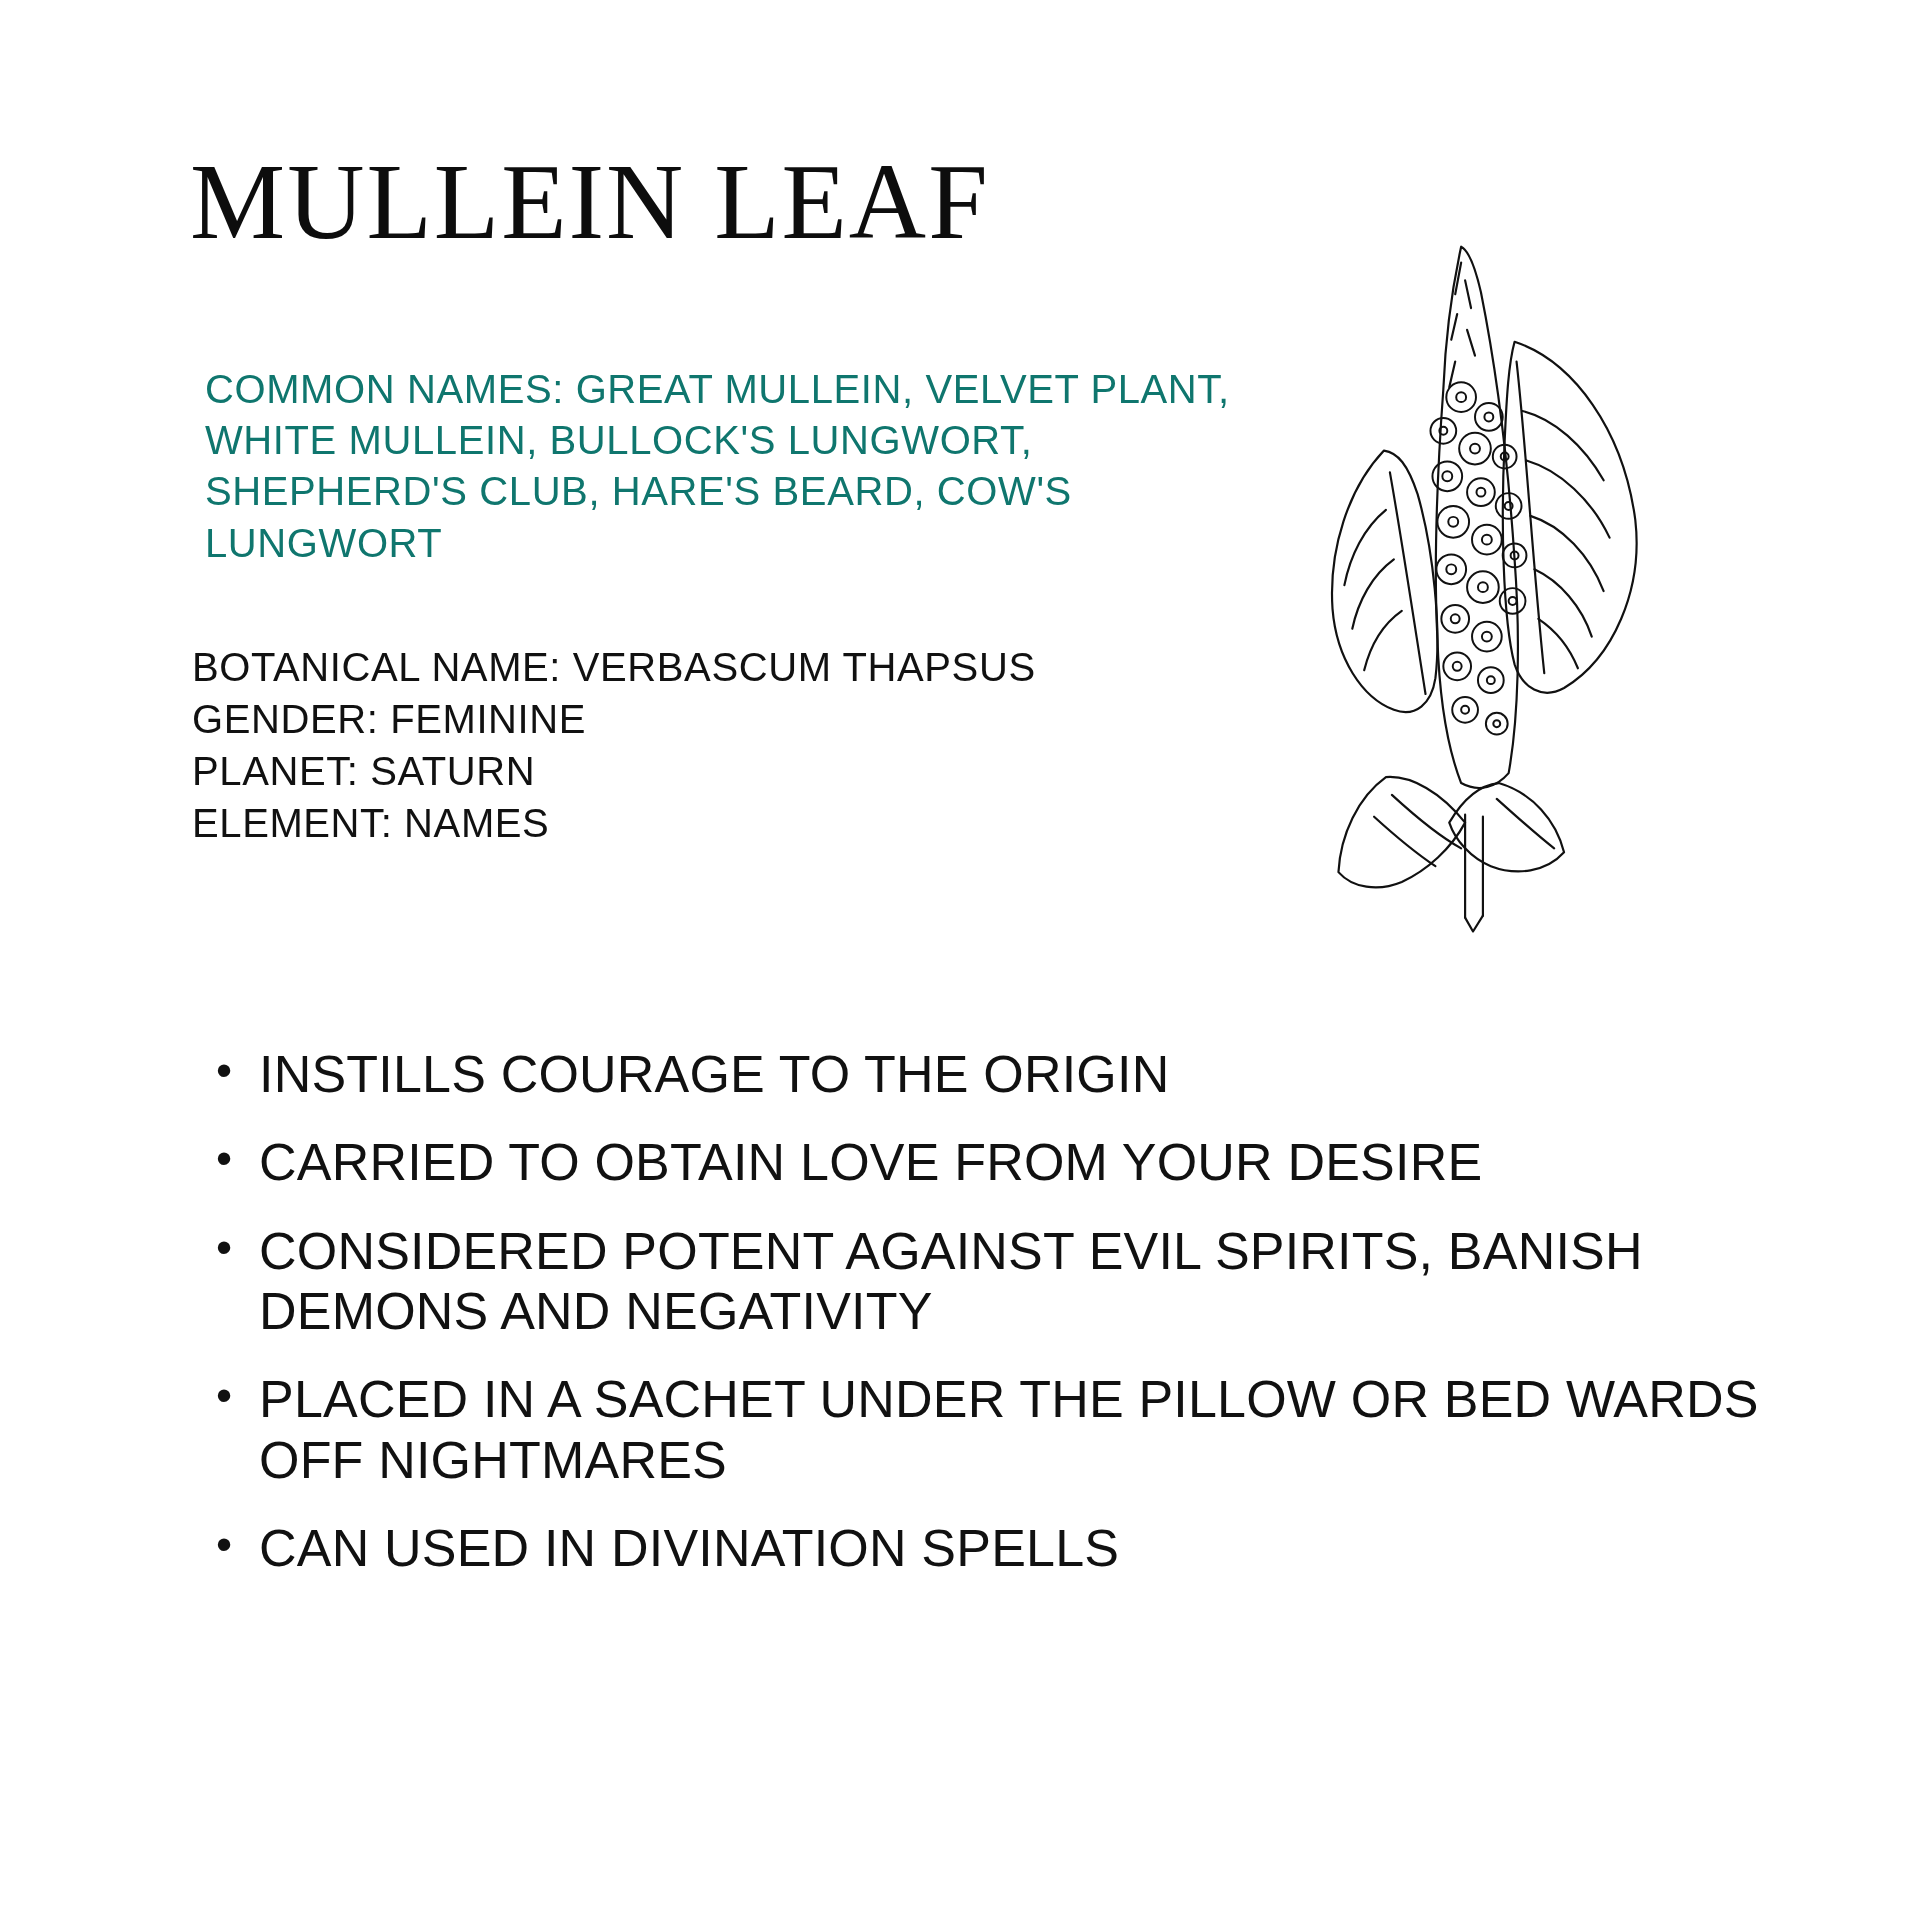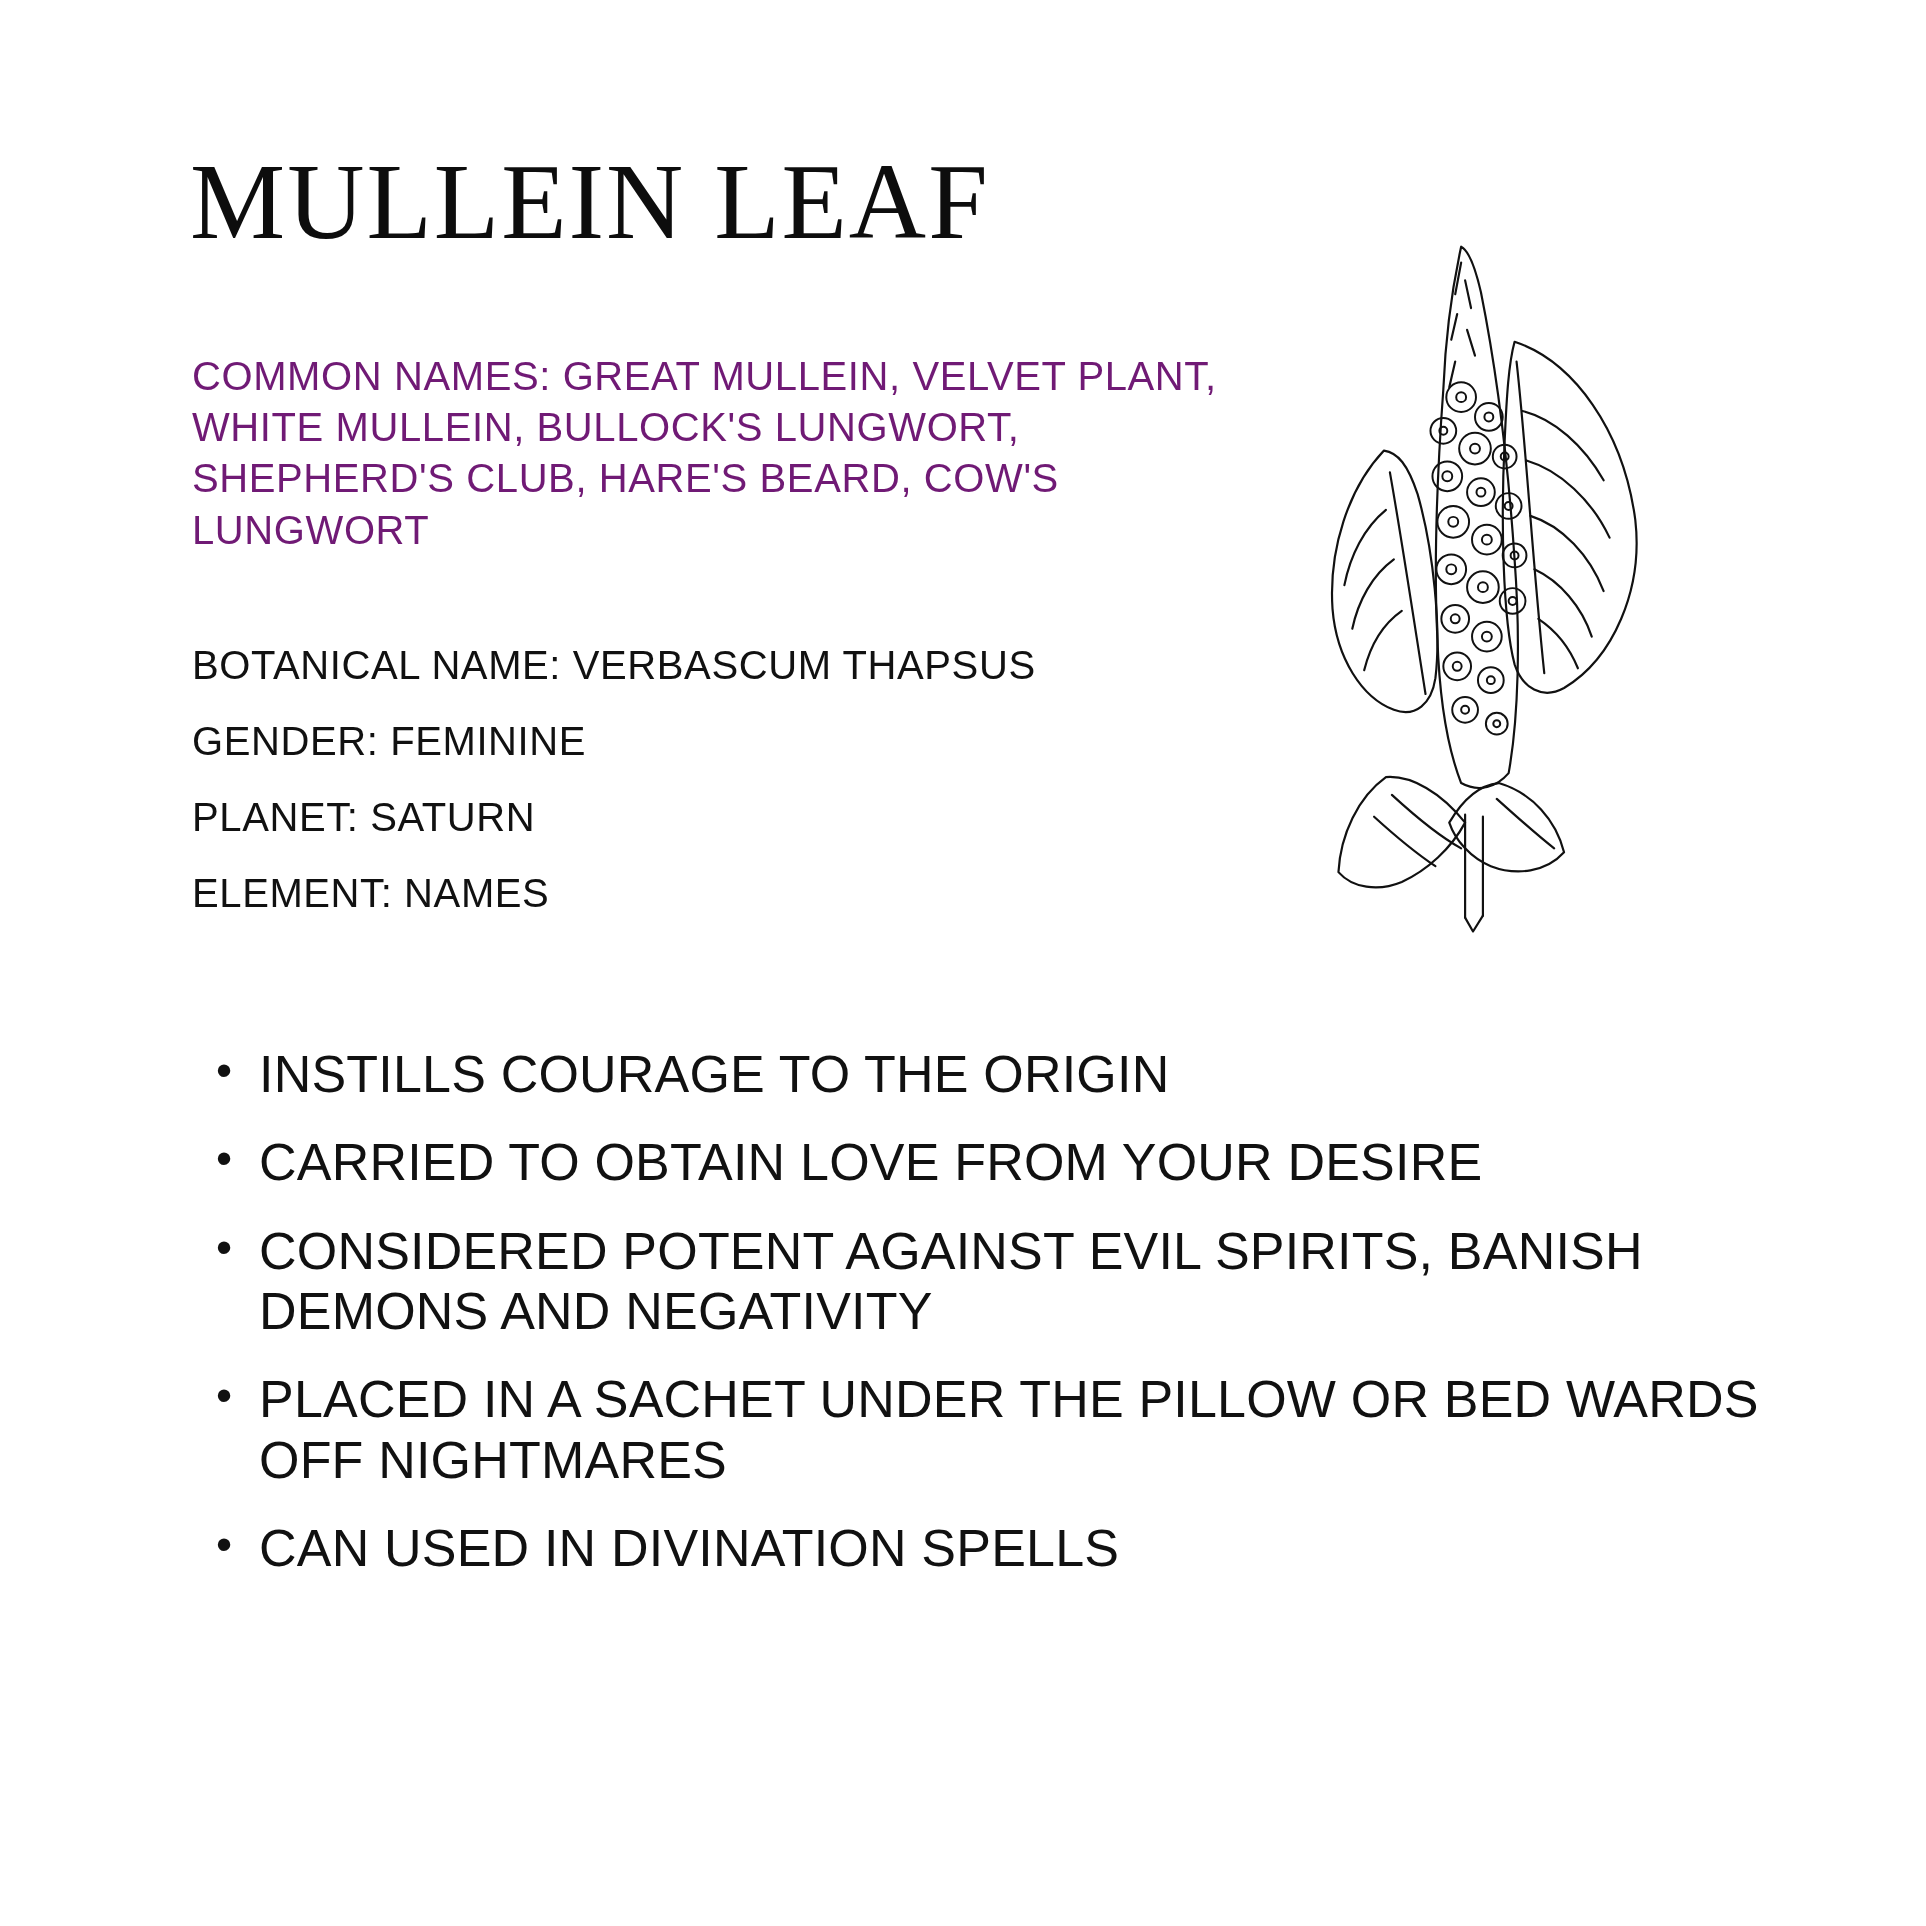--- a/index.html
+++ b/index.html
@@ -40,33 +40,32 @@
   .info {
     position: absolute;
     left: 192px;
     top: 351px;
     width: 1059px;
   }
   .info-para {
     font-size: 40px;
     line-height: 1.28;
     letter-spacing: 0.6px;
-    color: #701a75;
-    margin: 0;
+    color: #0f766e;
+    margin: 13px;
   }
   .info-gap {
     height: 59px;
   }
   .info-line {
     font-size: 40px;
     line-height: 1.30;
     letter-spacing: 0.6px;
     color: #111111;
     white-space: nowrap;
-    margin-top: 24px;
   }
 
   
   .illustration {
     position: absolute;
     left: 1267px;
     top: 223px;
     width: 416px;
     height: 752px;
   }

